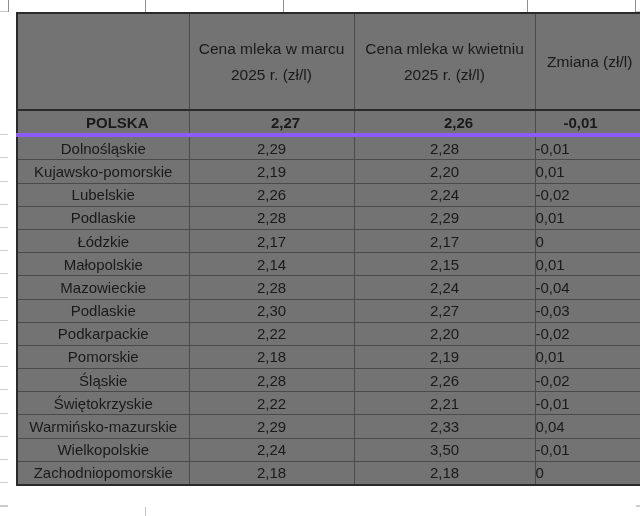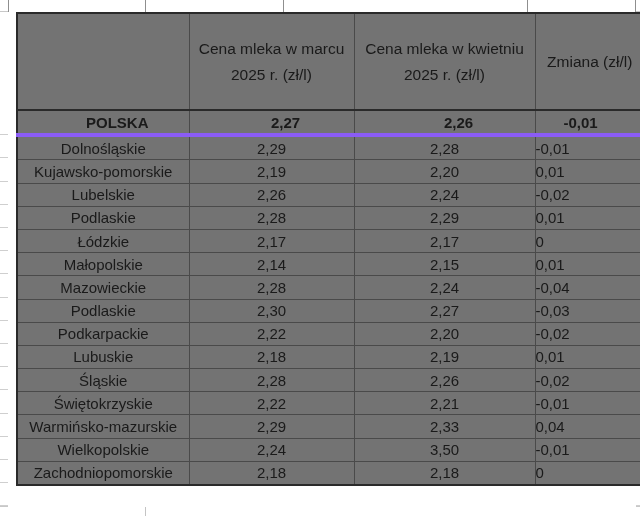--- a/index.html
+++ b/index.html
@@ -190,21 +190,21 @@
           <td class="cell-num">2,27</td>
           <td class="cell-change">-0,03</td>
         </tr>
         <tr>
           <td class="cell-region">Podkarpackie</td>
           <td class="cell-num">2,22</td>
           <td class="cell-num">2,20</td>
           <td class="cell-change">-0,02</td>
         </tr>
         <tr>
-          <td class="cell-region">Lubuskie</td>
+          <td class="cell-region">Pomorskie</td>
           <td class="cell-num">2,18</td>
           <td class="cell-num">2,19</td>
           <td class="cell-change">0,01</td>
         </tr>
         <tr>
           <td class="cell-region">Śląskie</td>
           <td class="cell-num">2,28</td>
           <td class="cell-num">2,26</td>
           <td class="cell-change">-0,02</td>
         </tr>

